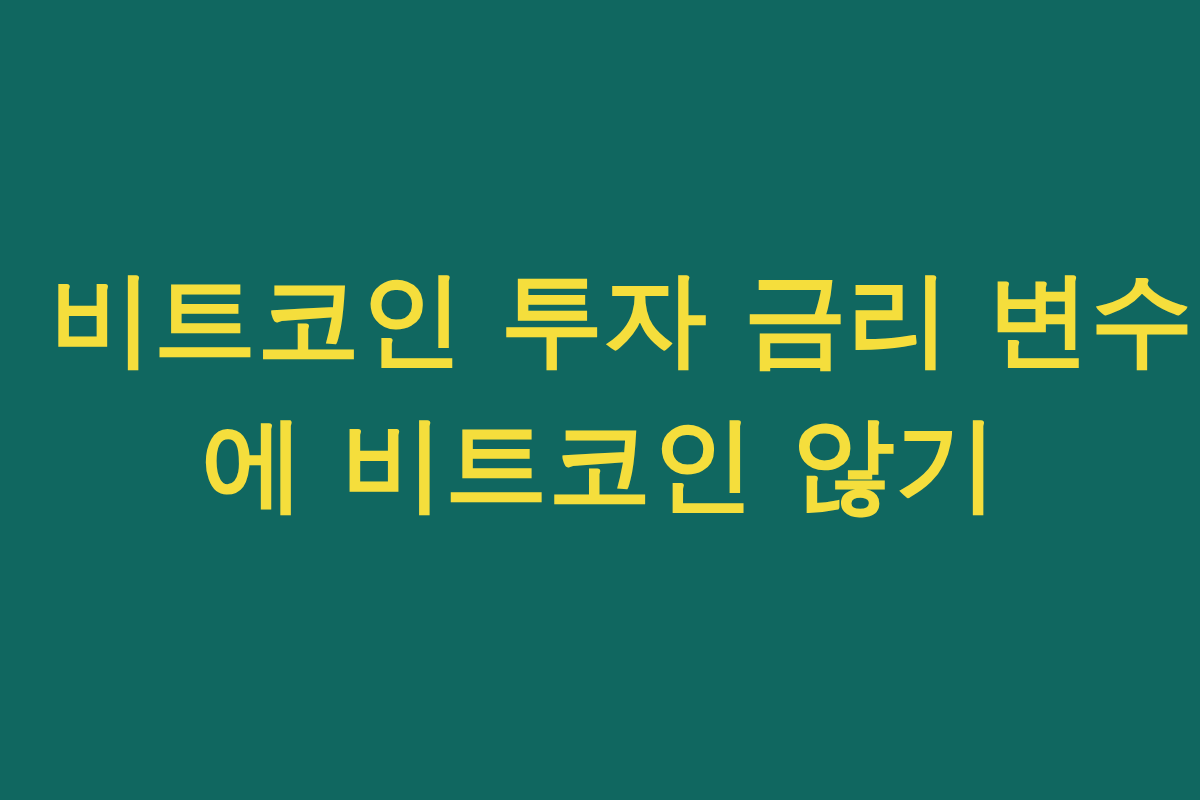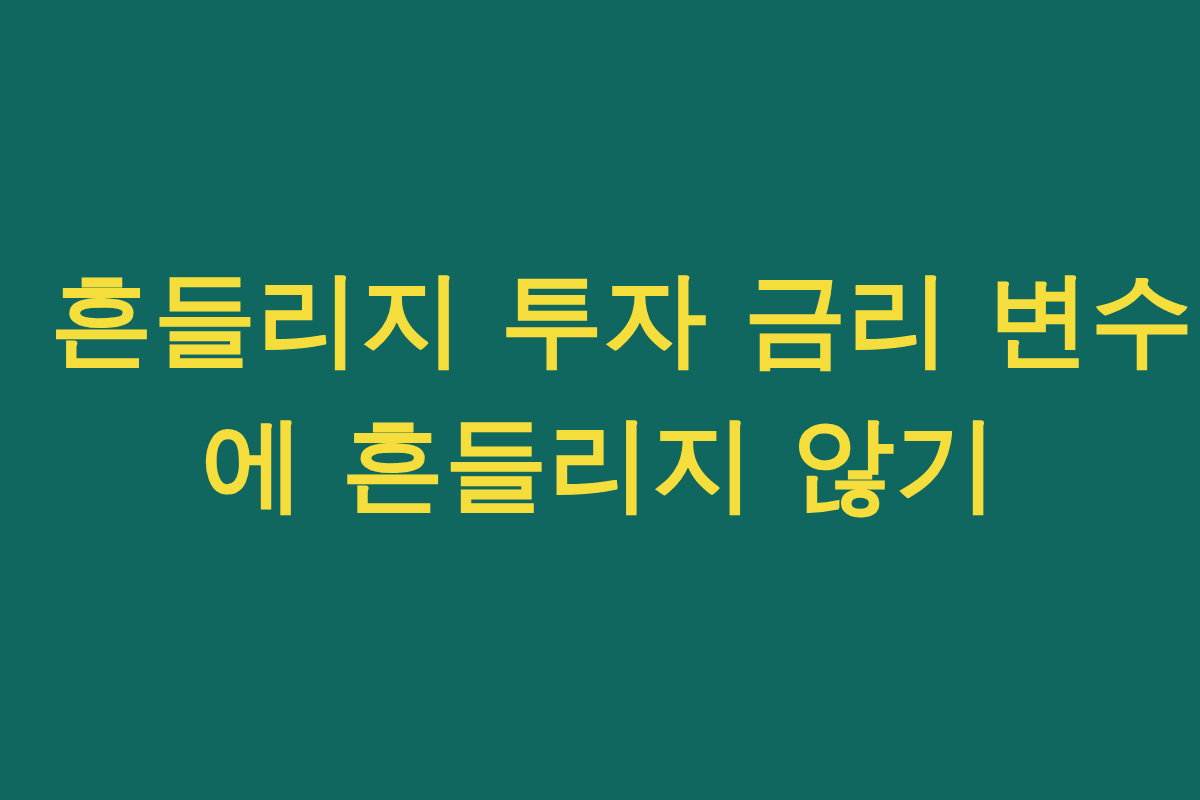--- a/index.html
+++ b/index.html
@@ -61,19 +61,19 @@
     font-size: 103px;
   }
 </style>
 </head>
 <body>
 
 <div class="thumbnail-card" style="background-color: rgb(16, 103, 96);">
 
   <div class="headline-block">
 
-    <span class="headline-line headline-line--one" style="color: rgb(245, 222, 60);">흔들리지 투자 금리 변수</span>
+    <span class="headline-line headline-line--one" style="color: rgb(245, 222, 60);">비트코인 투자 금리 변수</span>
 
-    <span class="headline-line headline-line--two" style="color: rgb(245, 222, 60);">에 흔들리지 않기</span>
+    <span class="headline-line headline-line--two" style="color: rgb(245, 222, 60);">에 비트코인 않기</span>
 
   </div>
 
 </div>
 
 </body></html>

